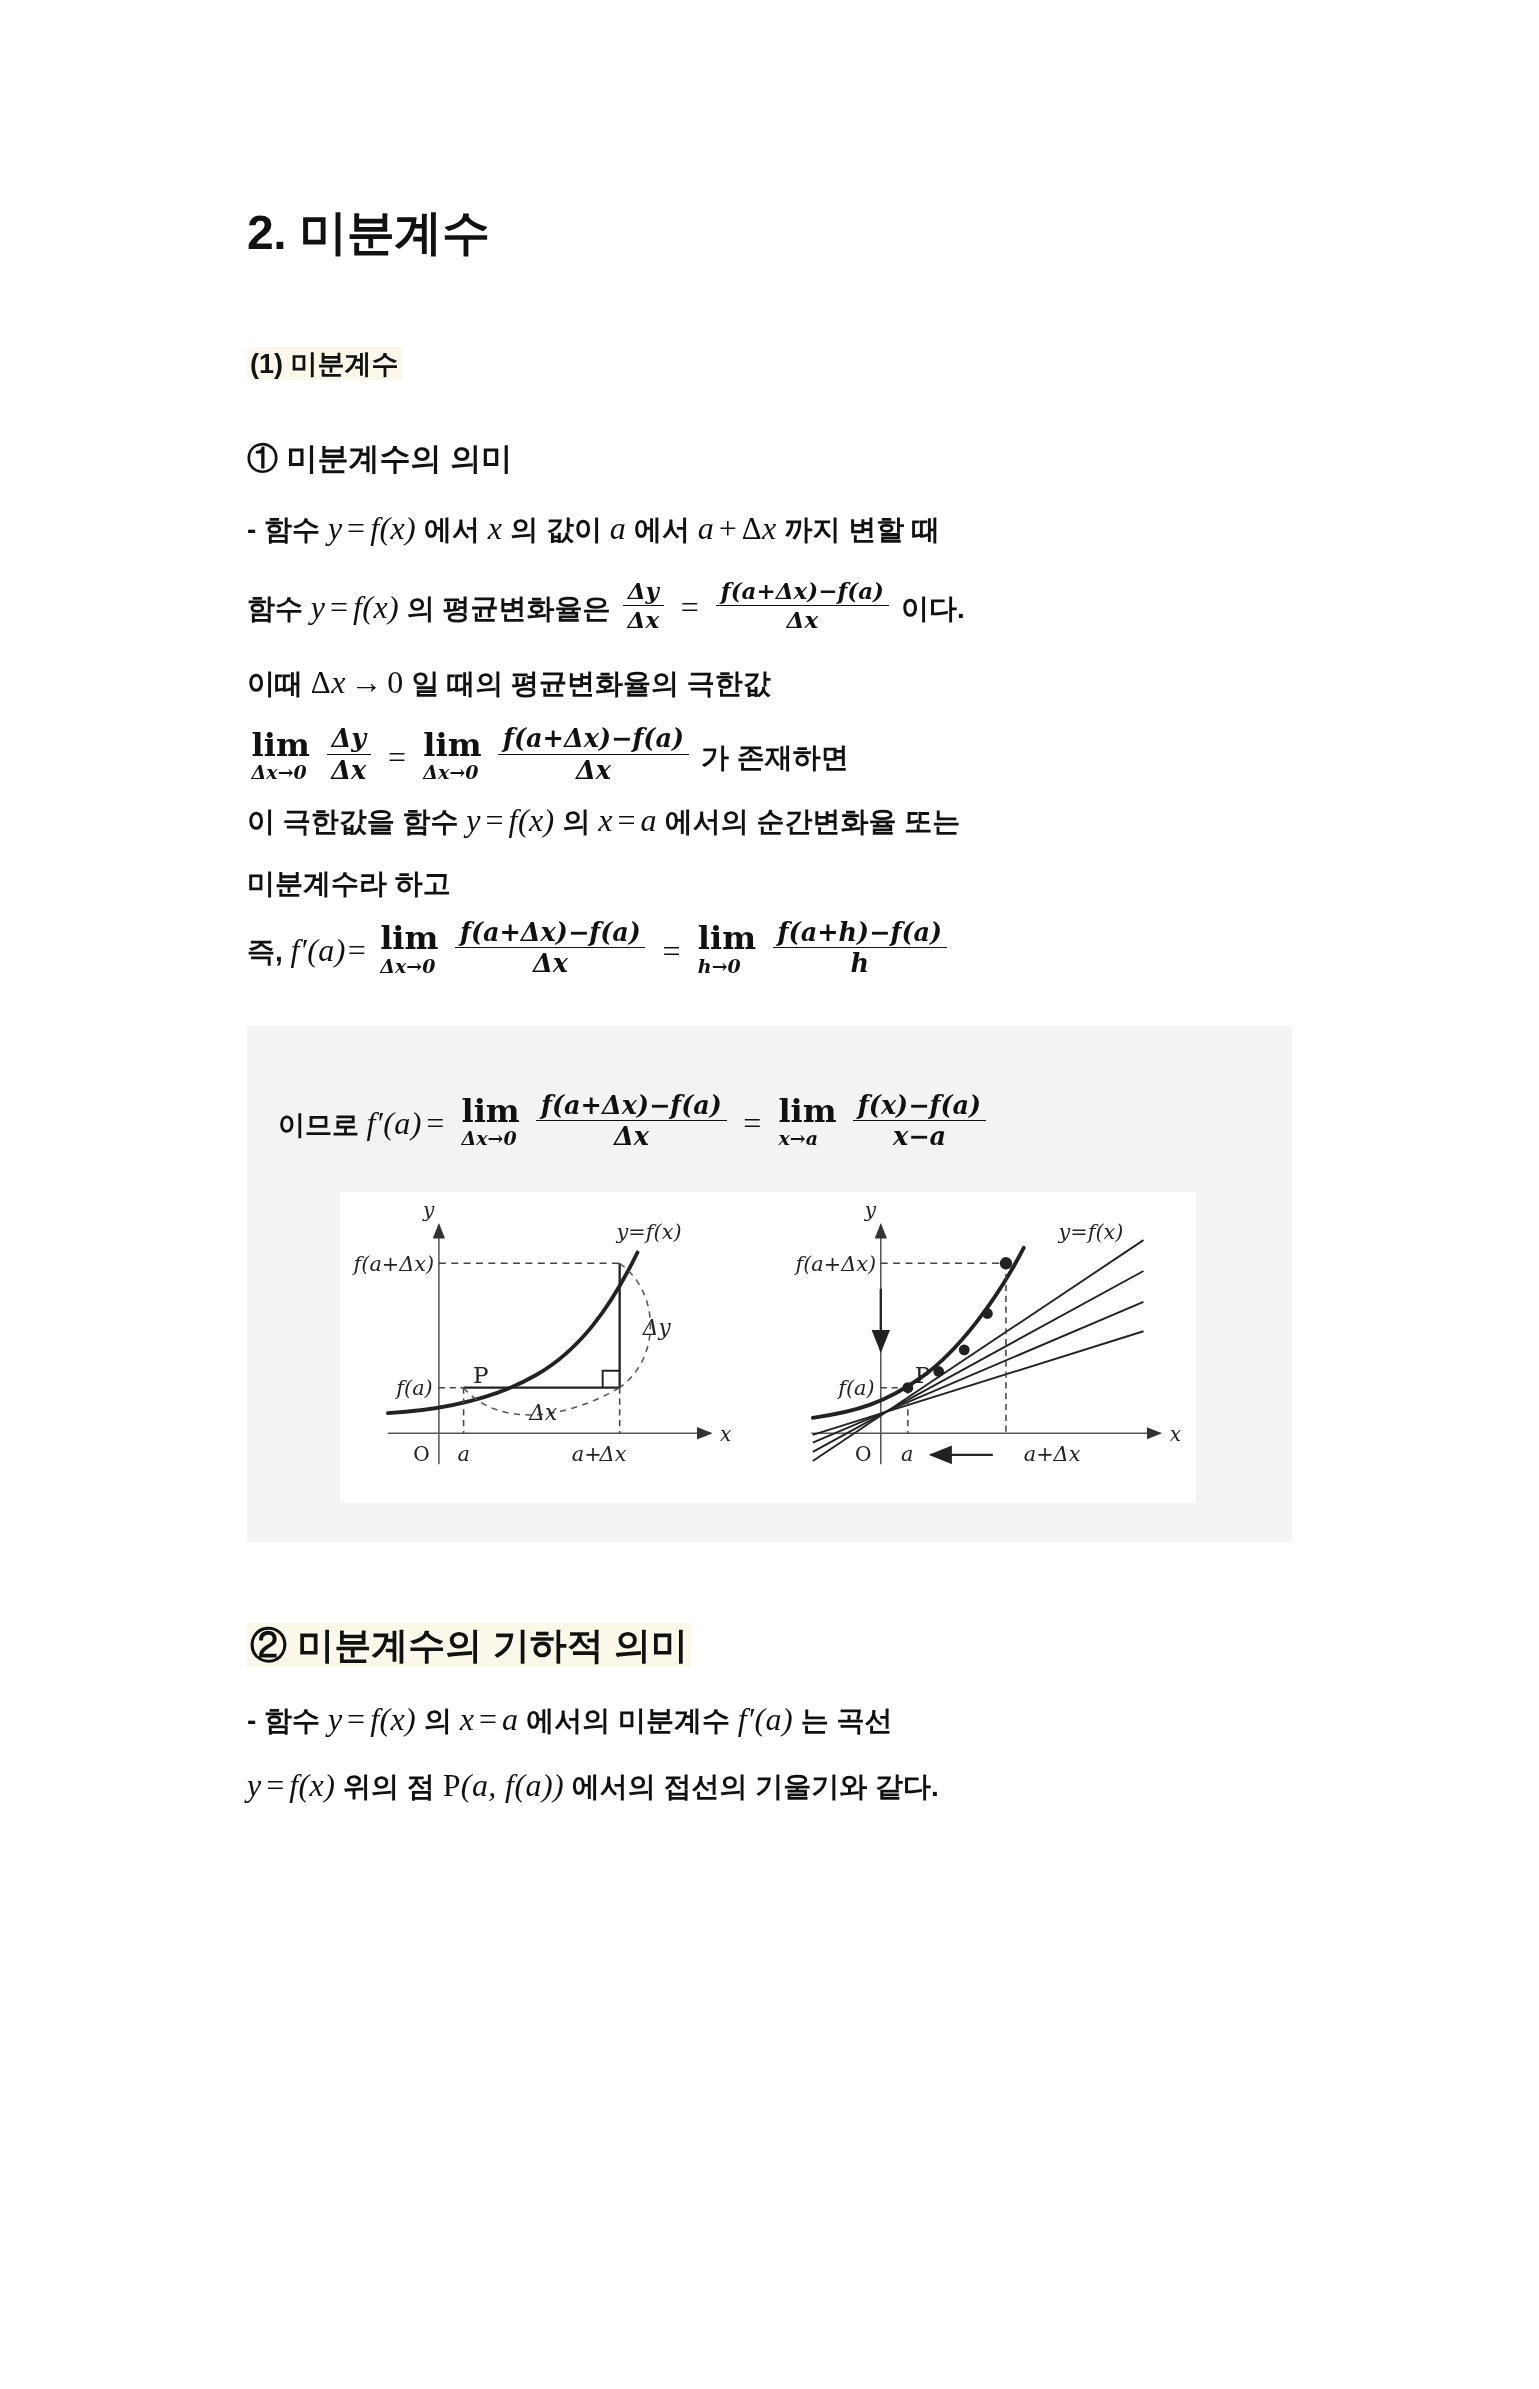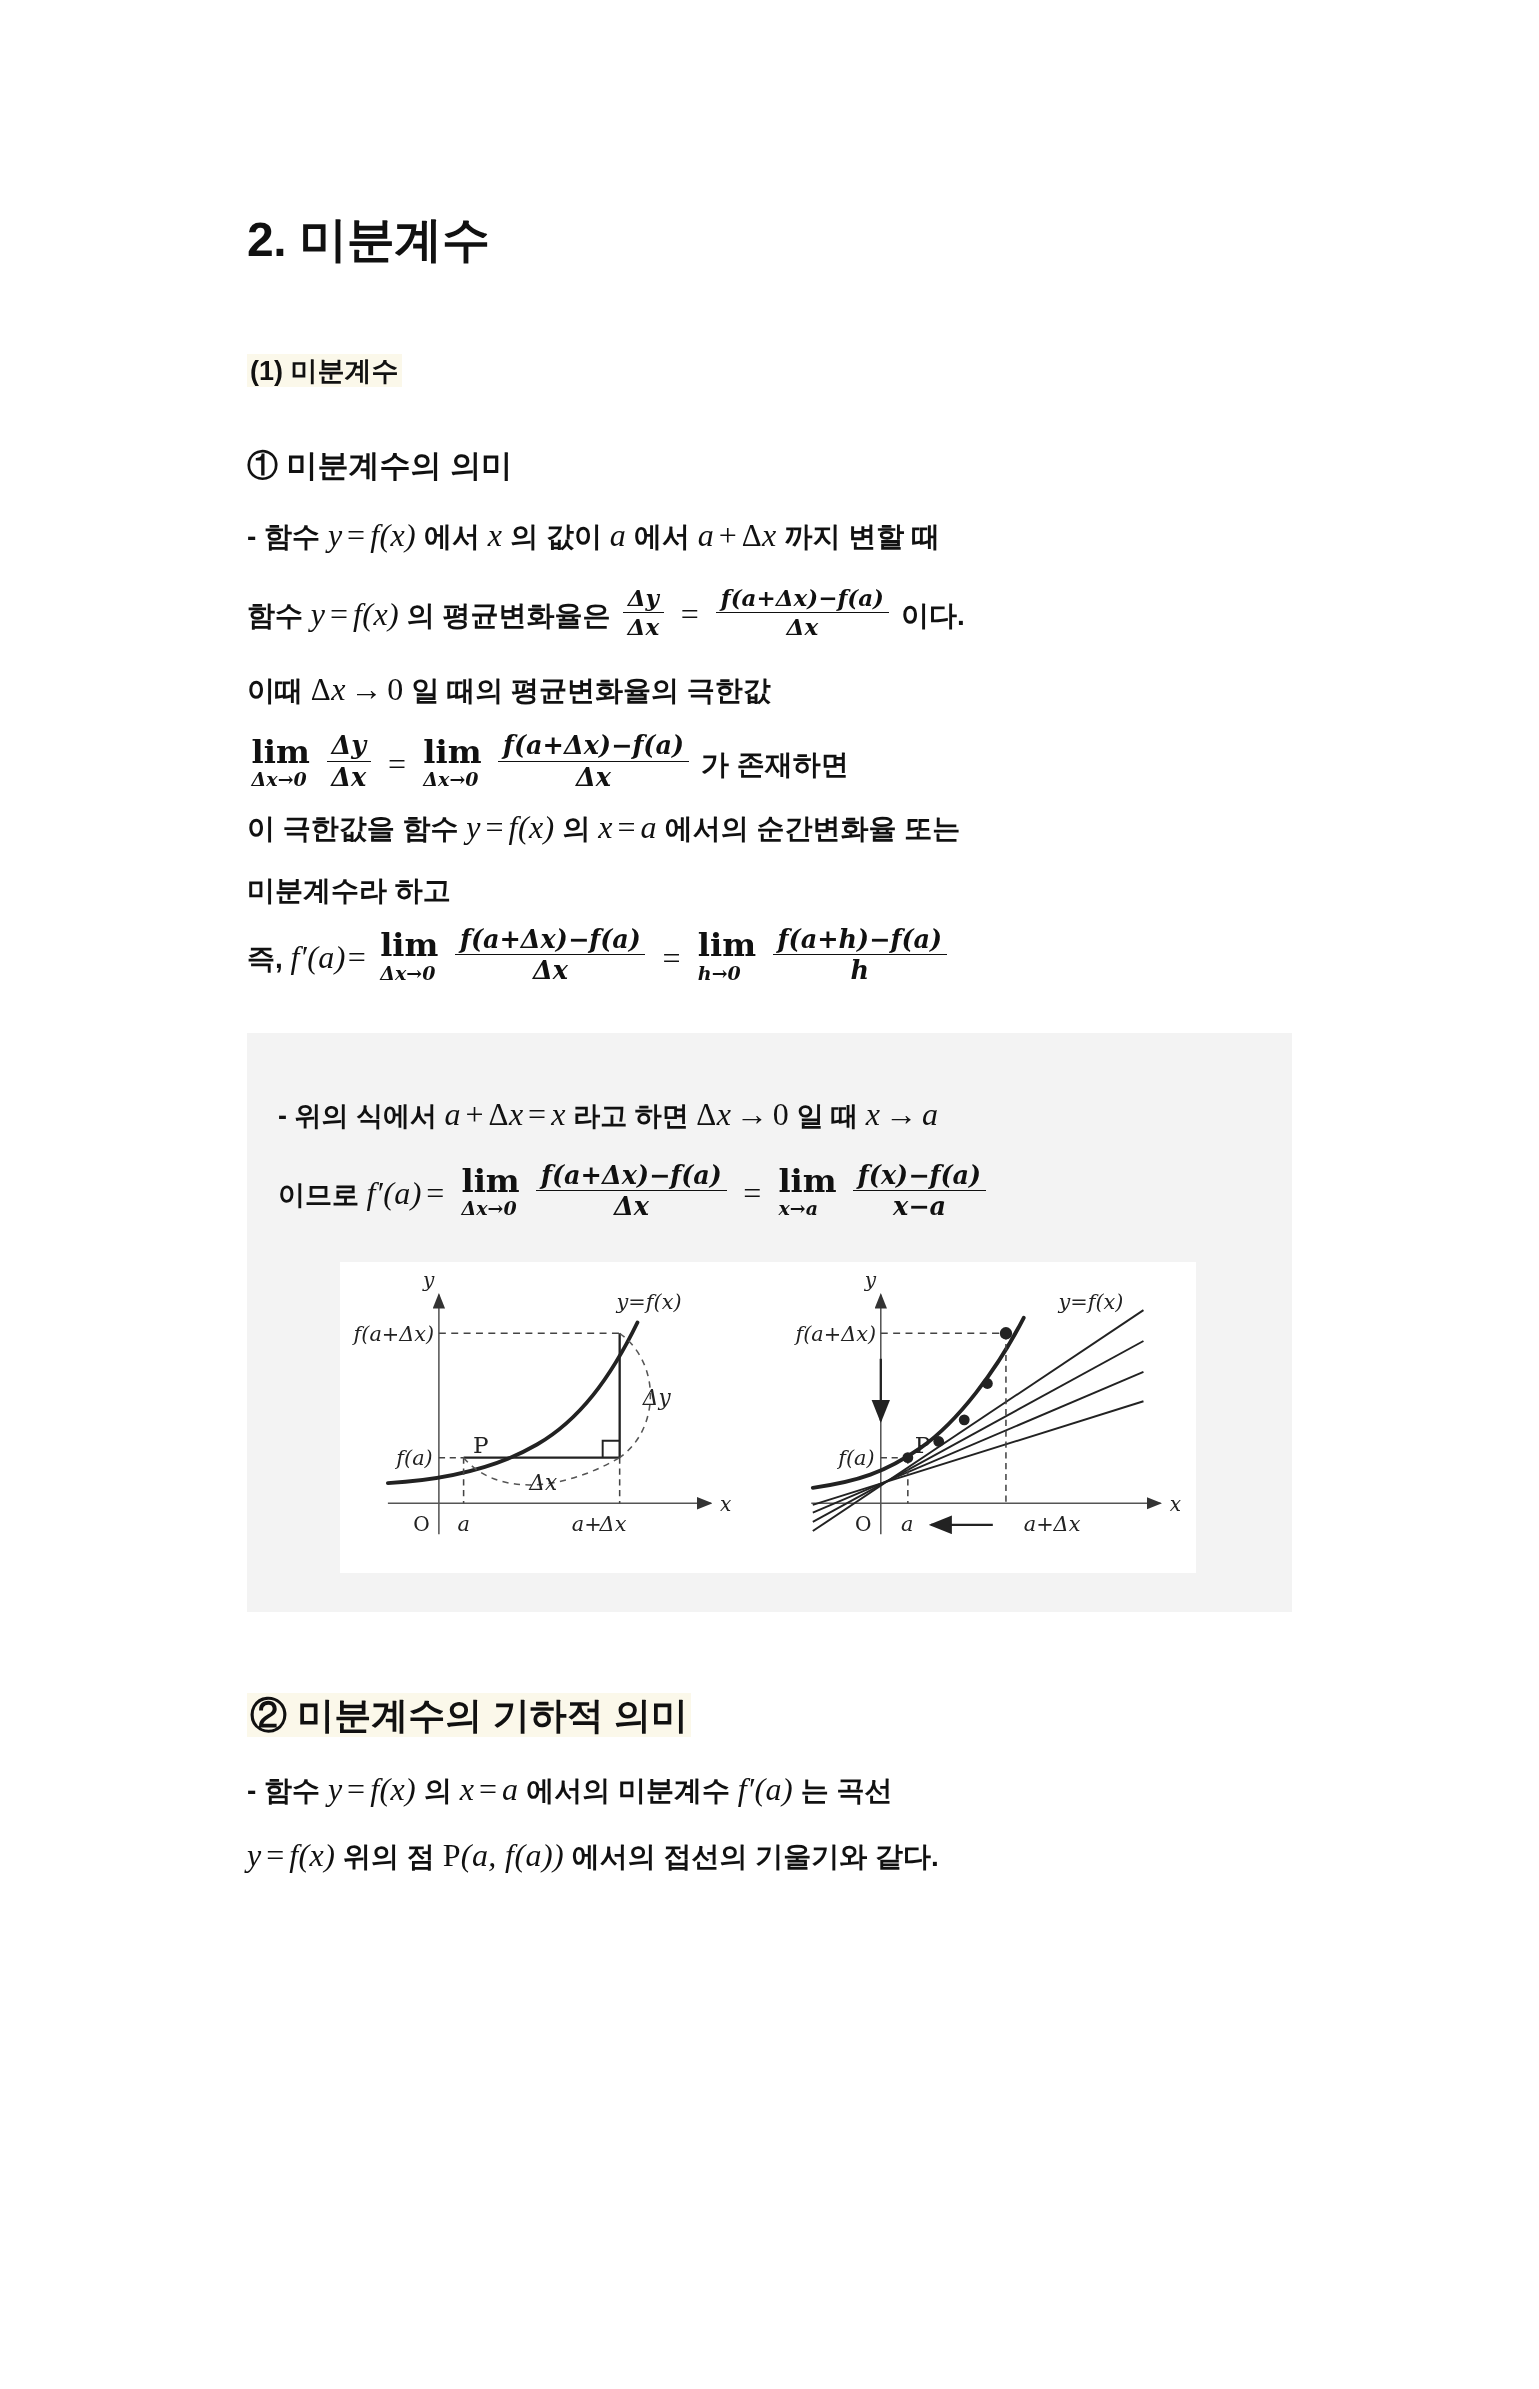--- a/index.html
+++ b/index.html
@@ -13,21 +13,21 @@
     font-family: "Liberation Sans", sans-serif;
     color: #111111;
     -webkit-font-smoothing: antialiased;
   }
   .page {
     position: relative;
     width: 1539px;
     height: 1817px;
     background: #ffffff;
     box-sizing: border-box;
-    padding: 15px 247px;
+    padding: 8px 247px;
   }
 
   
   .h1 {
     font-size: 48px;
     font-weight: 700;
     letter-spacing: -0.4px;
     margin: 0;
     padding-top: 197px;
     line-height: 1.15;
@@ -226,28 +226,20 @@
       <span class="lsub">h→0</span>
     </span>
     <span class="frac big">
       <span class="num">f(a+h)−f(a)</span>
       <span class="den">h</span>
     </span>
   </p>
 
   <div class="box">
 
-    <p class="para">
-      <span>- 위의 식에서</span>
-      <span class="m"><i>a</i><span class="op">+</span><span class="dl">Δ</span><i>x</i><span class="op">=</span><i>x</i></span>
-      <span>라고 하면</span>
-      <span class="m"><span class="dl">Δ</span><i>x</i><span class="op">→</span><span class="up">0</span></span>
-      <span>일 때</span>
-      <span class="m"><i>x</i><span class="op">→</span><i>a</i></span>
-    </p>
 
     <p class="para tight">
       <span>이므로</span>
       <span class="m"><i>f</i>′(<i>a</i>)</span><span class="m"><span class="op">=</span></span>
       <span class="lim">
         <span class="lop">lim</span>
         <span class="lsub">Δx→0</span>
       </span>
       <span class="frac big">
         <span class="num">f(a+Δx)−f(a)</span>

